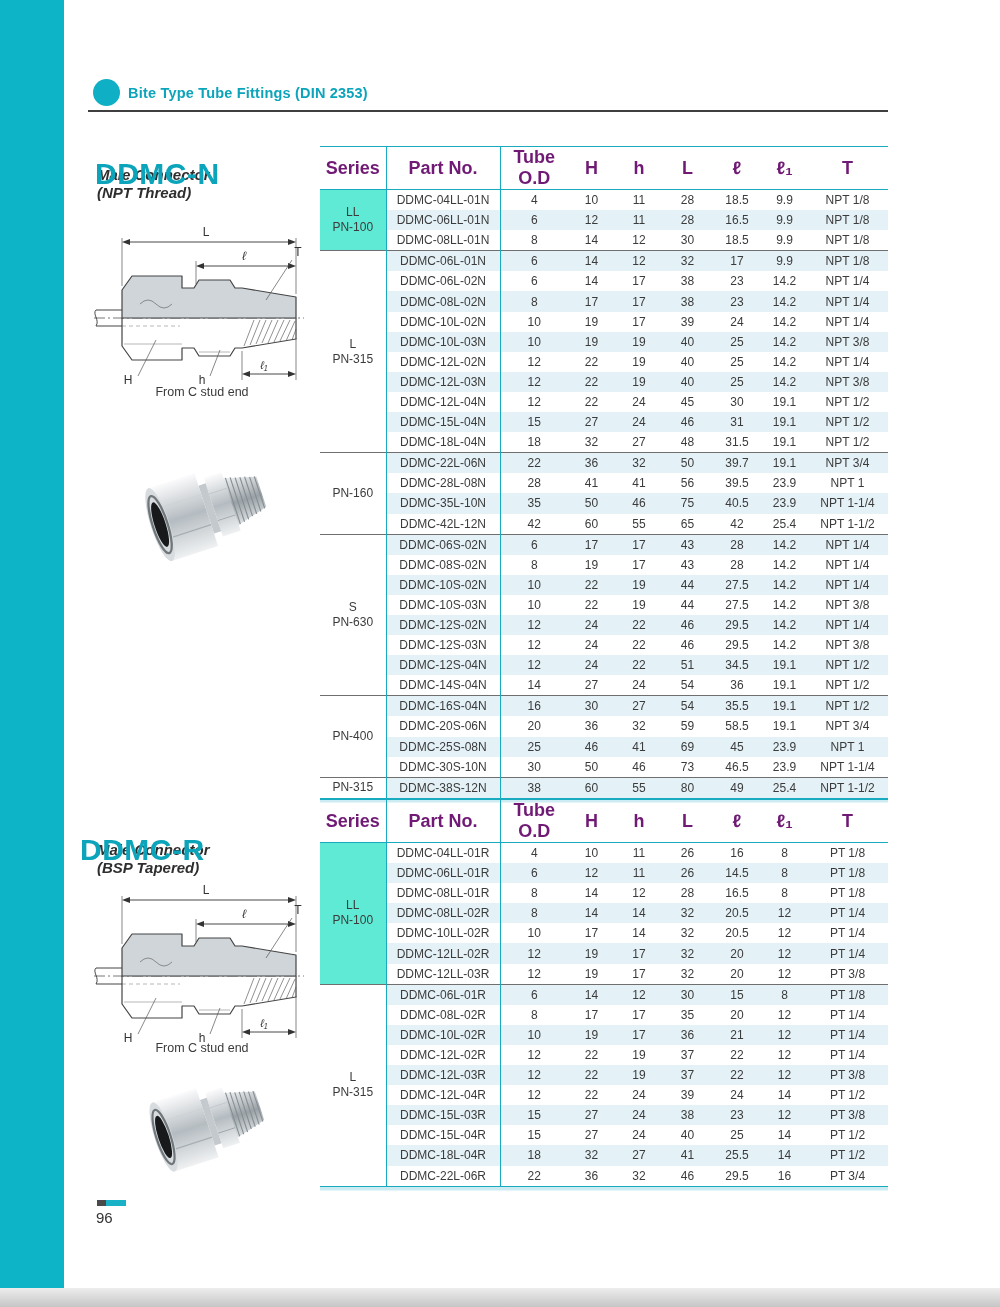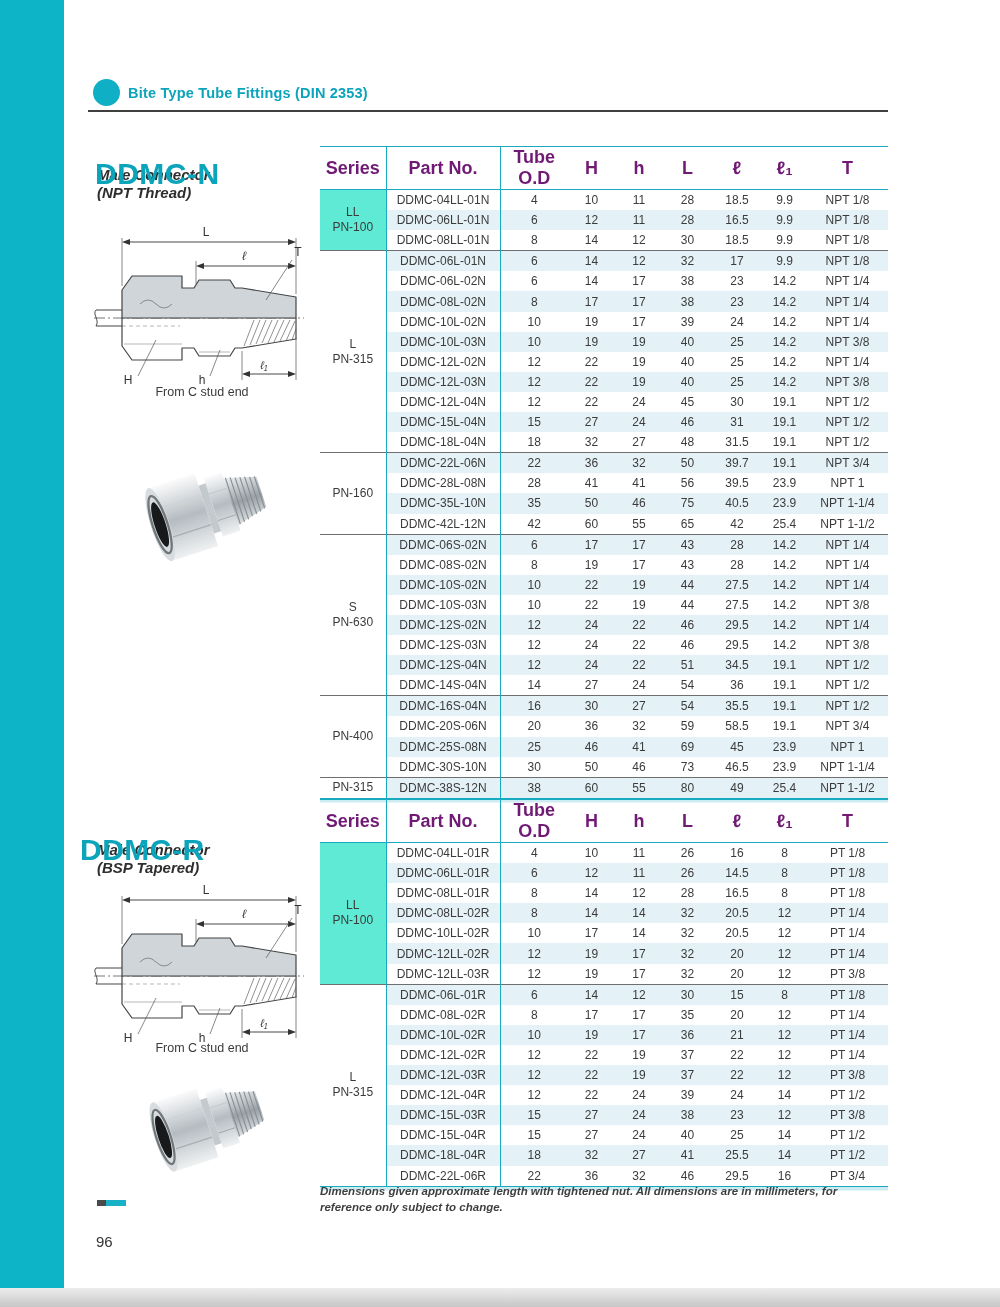--- a/index.html
+++ b/index.html
@@ -29,21 +29,21 @@
   .spec tr.stripe td{background:#e4f1f7;}
   .spec tr.stripe td.series{background:#fff;}
   .spec tbody tr.group-start td{border-top:1px solid #6f6f6f;}
   .spec tbody tr:first-child td{border-top:none;}
   
   .footnote{position:absolute;left:320px;top:1184px;width:566px;font-size:11.5px;font-weight:bold;
             font-style:italic;color:#3f3f3f;line-height:1.35;}
   
   .pagebar{position:absolute;left:97px;top:1200px;width:29px;height:6px;background:#18b1c6;}
   .pagebar::before{content:"";position:absolute;left:0;top:0;width:9px;height:6px;background:#4a4a4a;}
-  .pagenum{position:absolute;left:96px;top:1209px;font-size:15px;color:#333;margin-top:24px;}
+  .pagenum{position:absolute;left:96px;top:1209px;font-size:15px;color:#333;}
   svg text{font-family:"Liberation Sans","DejaVu Sans",sans-serif;}
 </style>
 </head>
 <body>
 
 <div class="page">
   <div class="leftbar"></div>
 
   <div class="bullet"></div>
   <div class="doc-title">Bite Type Tube Fittings (DIN 2353)</div>
@@ -773,19 +773,18 @@
           <td class="c2">36</td>
           <td class="c3">32</td>
           <td class="c4">46</td>
           <td class="c5">29.5</td>
           <td class="c6">16</td>
           <td class="c7">PT 3/4</td>
         </tr>
       </tbody>
   </table>
 
-  <div class="footnote">Dimensions given approximate length with tightened nut. All dimensions are in millimeters, for reference only subject to change.</div>
 
   <div class="pagebar"></div>
   <div class="pagenum">96</div>
 
   <div class="bottombar"></div>
 </div>
 
 </body></html>

